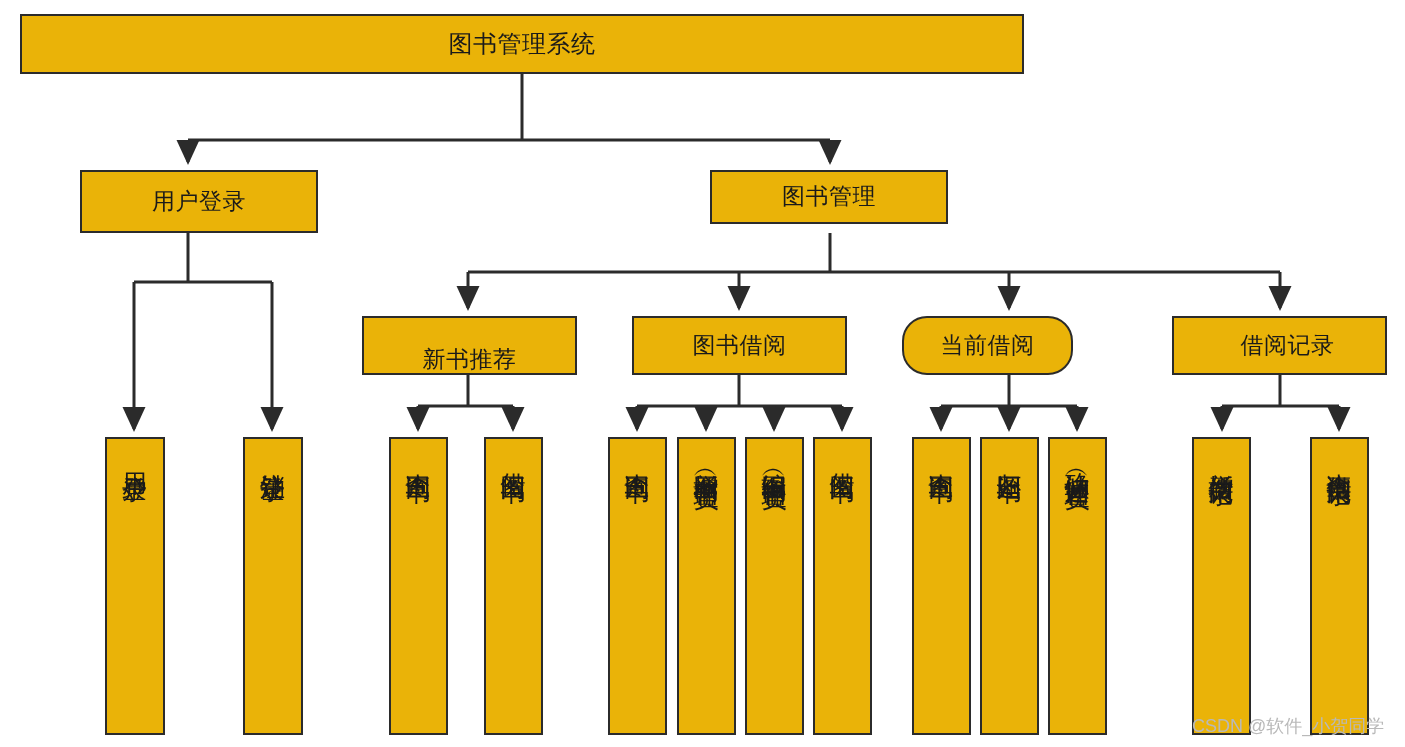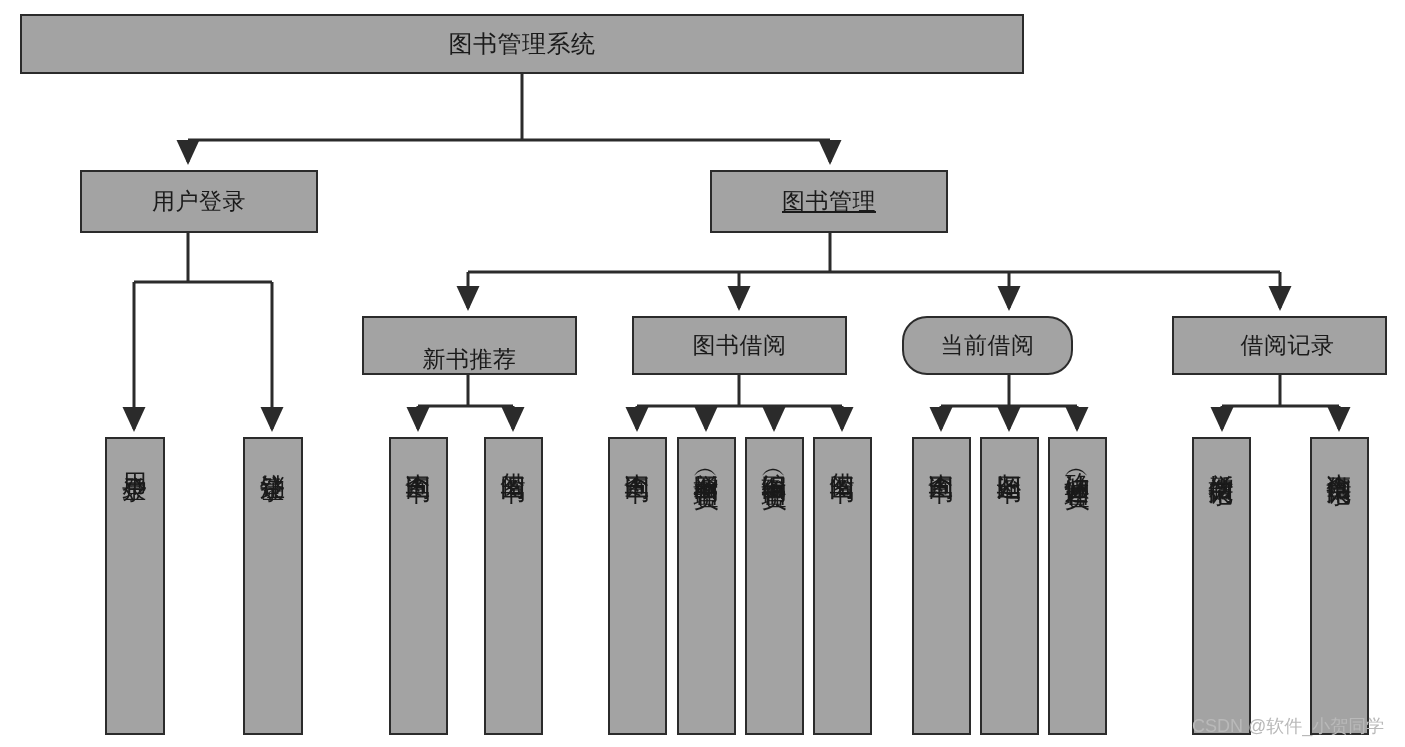--- a/index.html
+++ b/index.html
@@ -20,21 +20,21 @@
   svg.edges {
     position: absolute;
     left: 0;
     top: 0;
     width: 1405px;
     height: 747px;
   }
   .node {
     position: absolute;
     box-sizing: border-box;
-    background: #a3a3a3;
+    background: #eab308;
     border: 2.5px solid #2b2b2b;
     display: flex;
     align-items: center;
     justify-content: center;
     color: #1a1a1a;
     z-index: 3;
   }
   .node .label {
     display: block;
     text-align: center;
@@ -129,21 +129,21 @@
     </g>
   </svg>
 
   <div class="node horizontal root" style="left:20px; top:14px; width:1004px; height:60px;">
     <span class="label">图书管理系统</span>
   </div>
 
   <div class="node horizontal" style="left:80px; top:170px; width:238px; height:63px;">
     <span class="label">用户登录</span>
   </div>
-  <div class="node horizontal" style="left:710px; top:170px; width:238px; height:63px;text-decoration:underline;">
+  <div class="node horizontal" style="left:710px; top:170px; width:238px; height:54px;">
     <span class="label">图书管理</span>
   </div>
 
   <div class="node horizontal" style="left:362px; top:316px; width:215px; height:59px;align-items:flex-end;">
     <span class="label">新书推荐</span>
   </div>
   <div class="node horizontal" style="left:632px; top:316px; width:215px; height:59px;">
     <span class="label">图书借阅</span>
   </div>
   <div class="node horizontal" style="left:902px; top:316px; width:171px; height:59px;border-radius:25px;">

